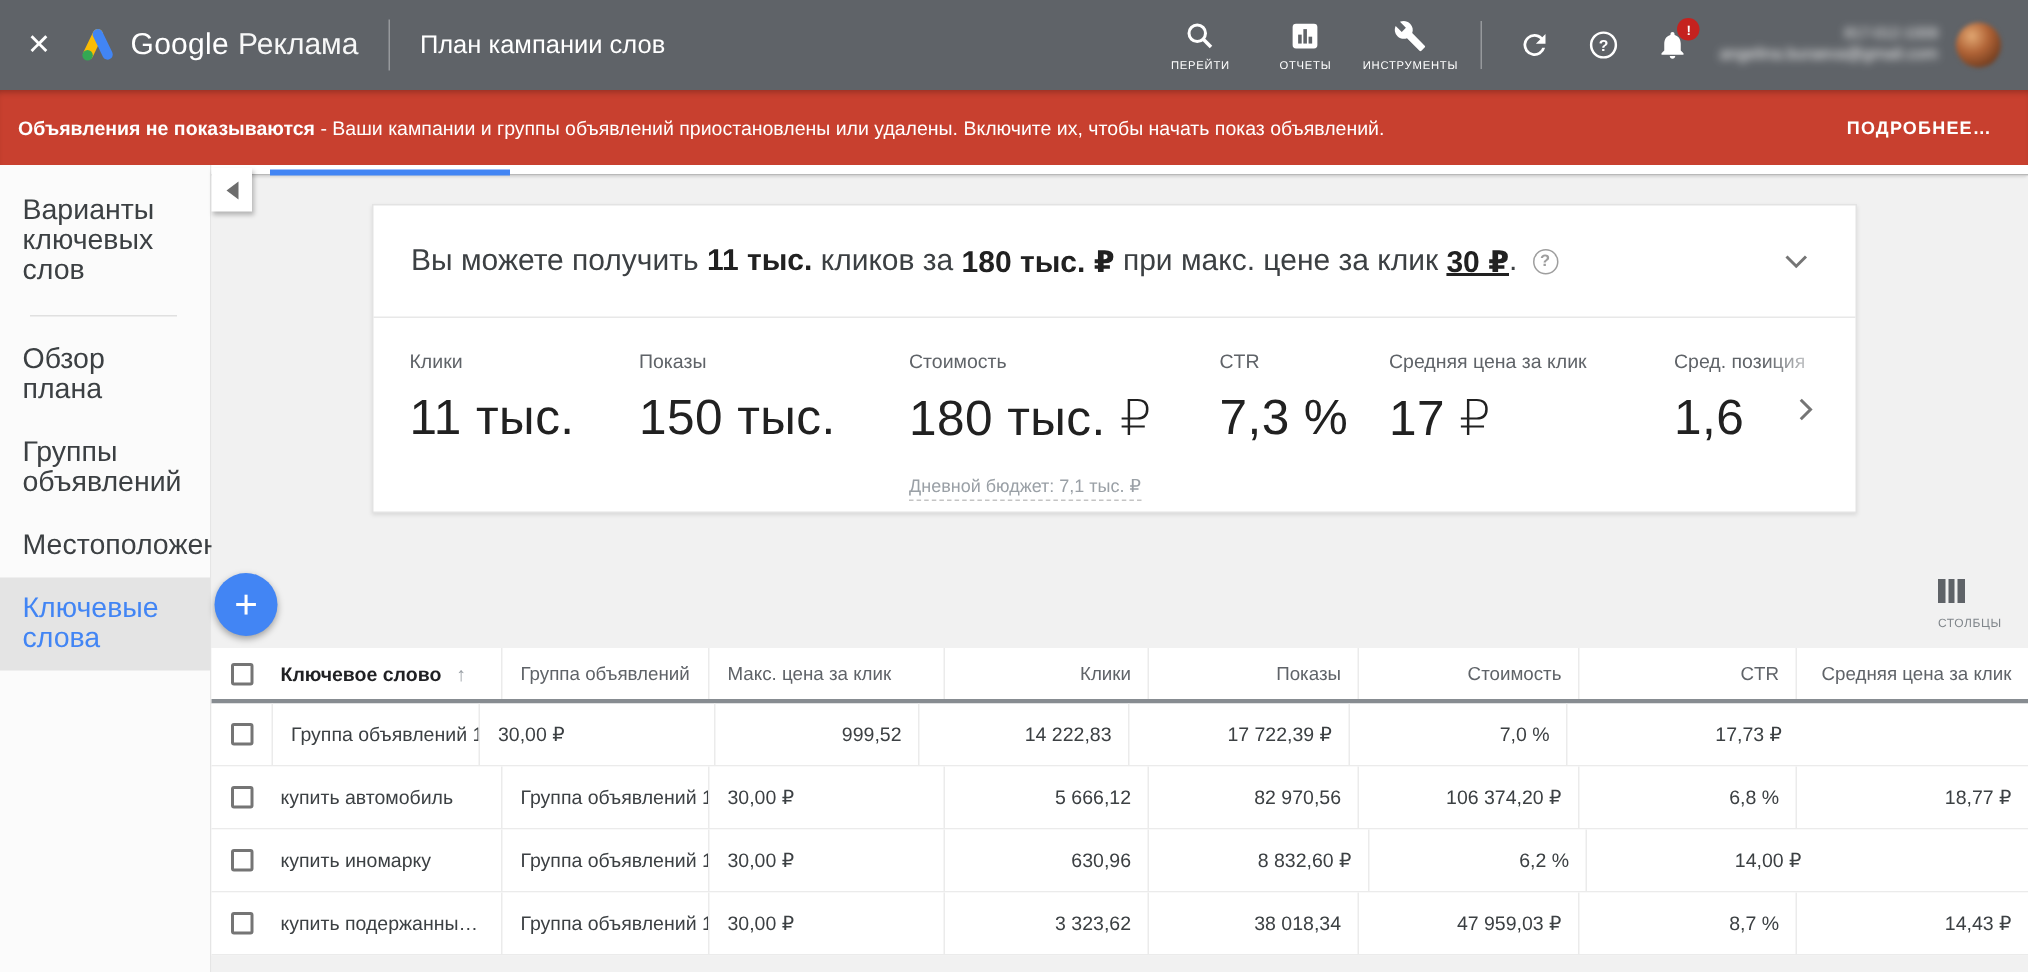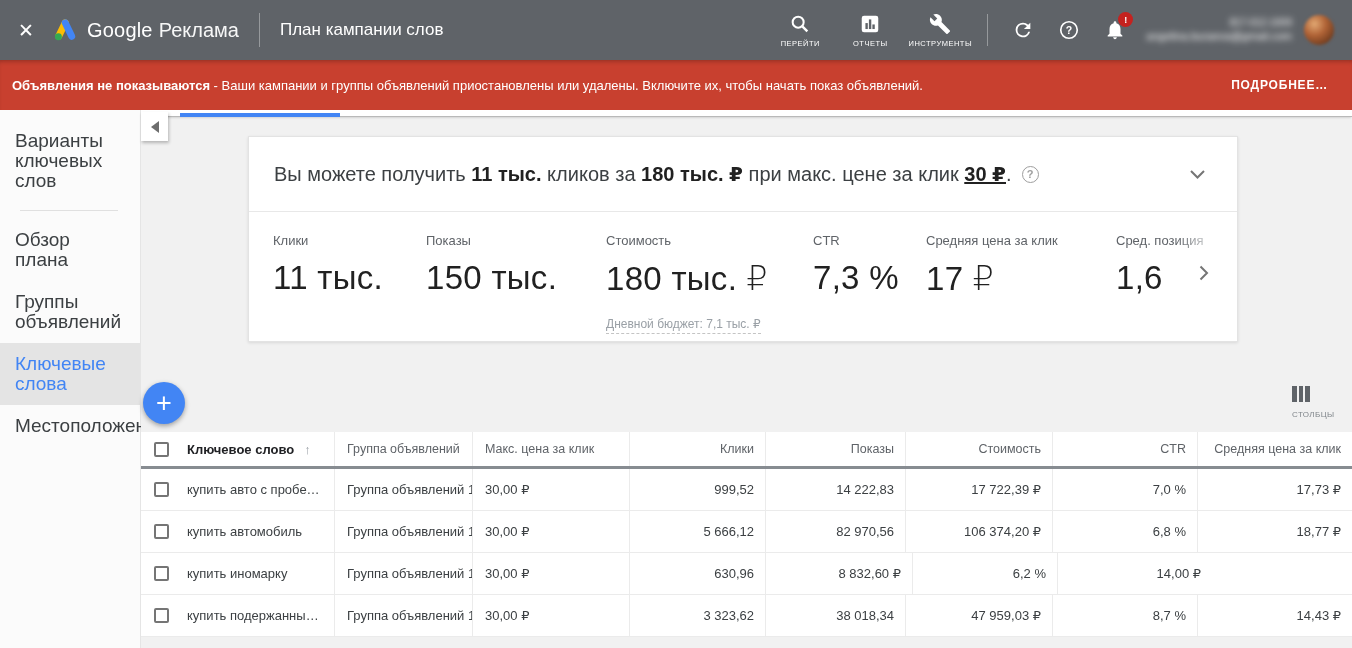--- a/index.html
+++ b/index.html
@@ -166,22 +166,22 @@
     <span class="banner-action">ПОДРОБНЕЕ…</span>
   </div>
 
   <div class="main">
 
     <div class="sidebar">
       <div class="side-item">Варианты ключевых слов</div>
       <div class="side-divider"></div>
       <div class="side-item">Обзор плана</div>
       <div class="side-item">Группы объявлений</div>
+      <div class="side-item">Местоположения</div>
       <div class="side-item selected">Ключевые слова</div>
-      <div class="side-item">Местоположения</div>
     </div>
 
     <div class="content">
       <div class="tabstrip"></div>
       <div class="tab-indicator"></div>
       <div class="collapse-btn">
         <div class="collapse-tri"></div>
       </div>
 
       <div class="card">
@@ -249,21 +249,20 @@
           <div class="cell c-impr num">Показы</div>
           <div class="cell c-cost num">Стоимость</div>
           <div class="cell c-ctr num">CTR</div>
           <div class="cell c-avg num">Средняя цена за клик</div>
         </div>
 
         <div class="trow">
           <div class="cell c-check">
               <span class="checkbox"></span>
             </div>
-          <div class="cell c-kw">купить авто с пробе…</div>
           <div class="cell c-group">Группа объявлений 1</div>
           <div class="cell c-cpc">30,00 ₽</div>
           <div class="cell c-clicks num">999,52</div>
           <div class="cell c-impr num">14 222,83</div>
           <div class="cell c-cost num">17 722,39 ₽</div>
           <div class="cell c-ctr num">7,0 %</div>
           <div class="cell c-avg num">17,73 ₽</div>
         </div>
 
         <div class="trow">

